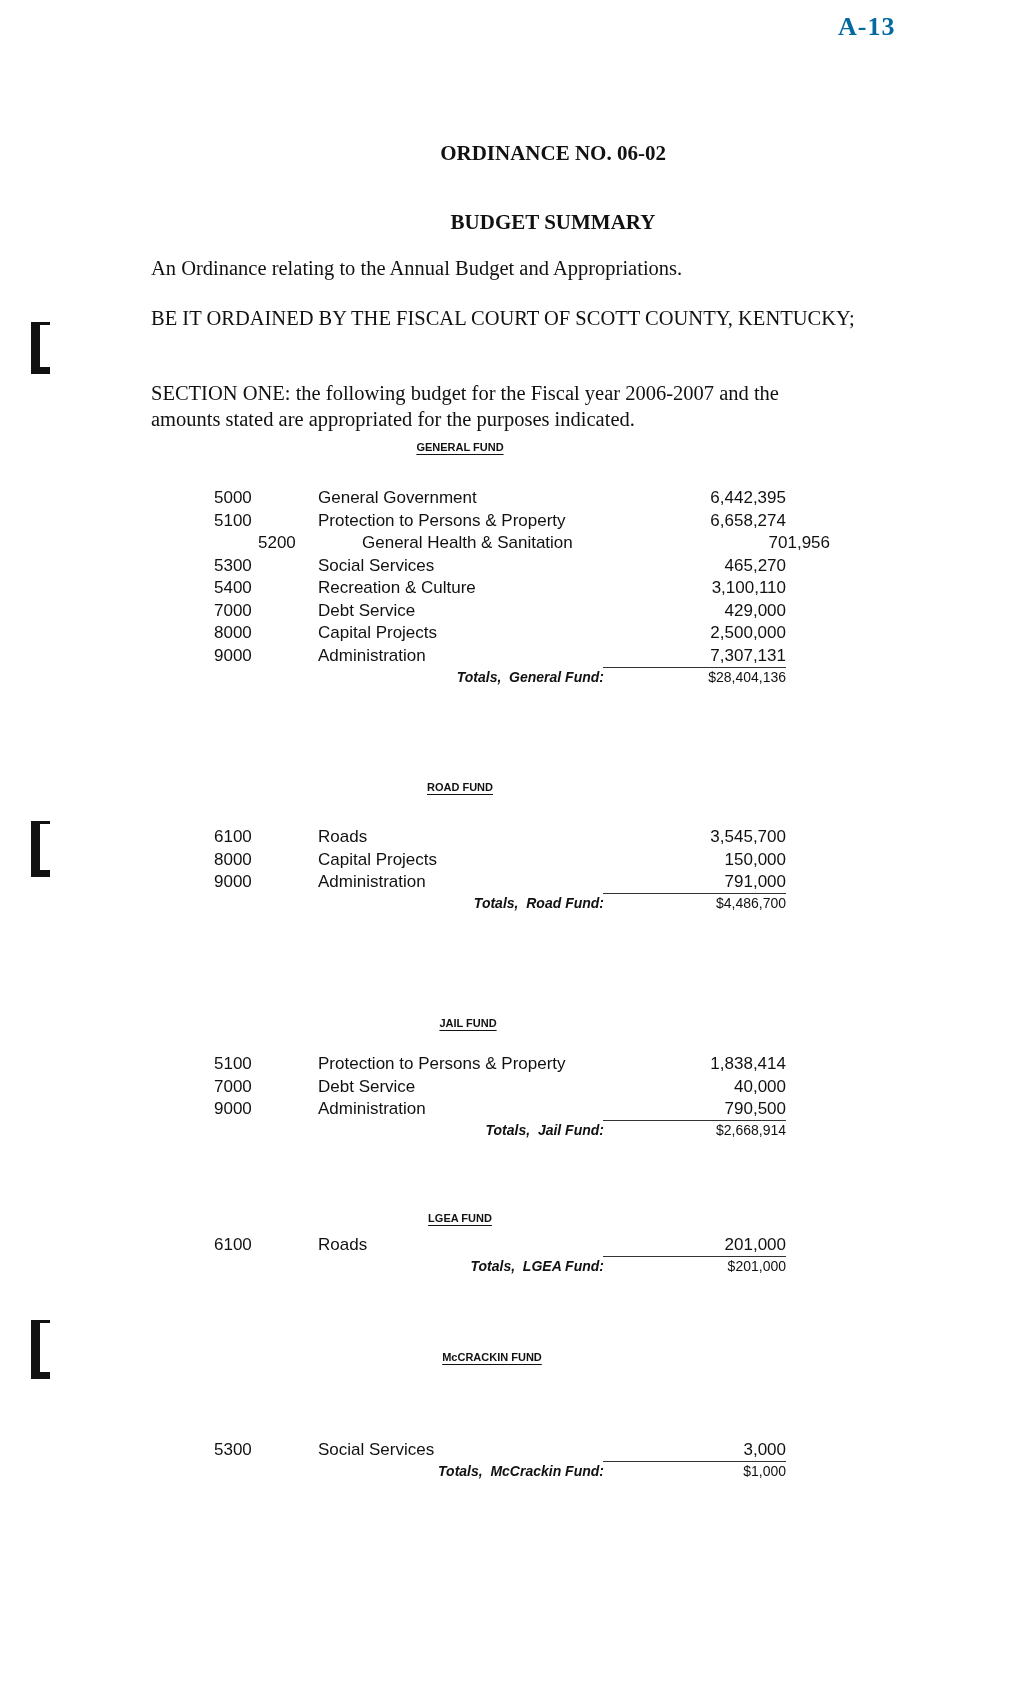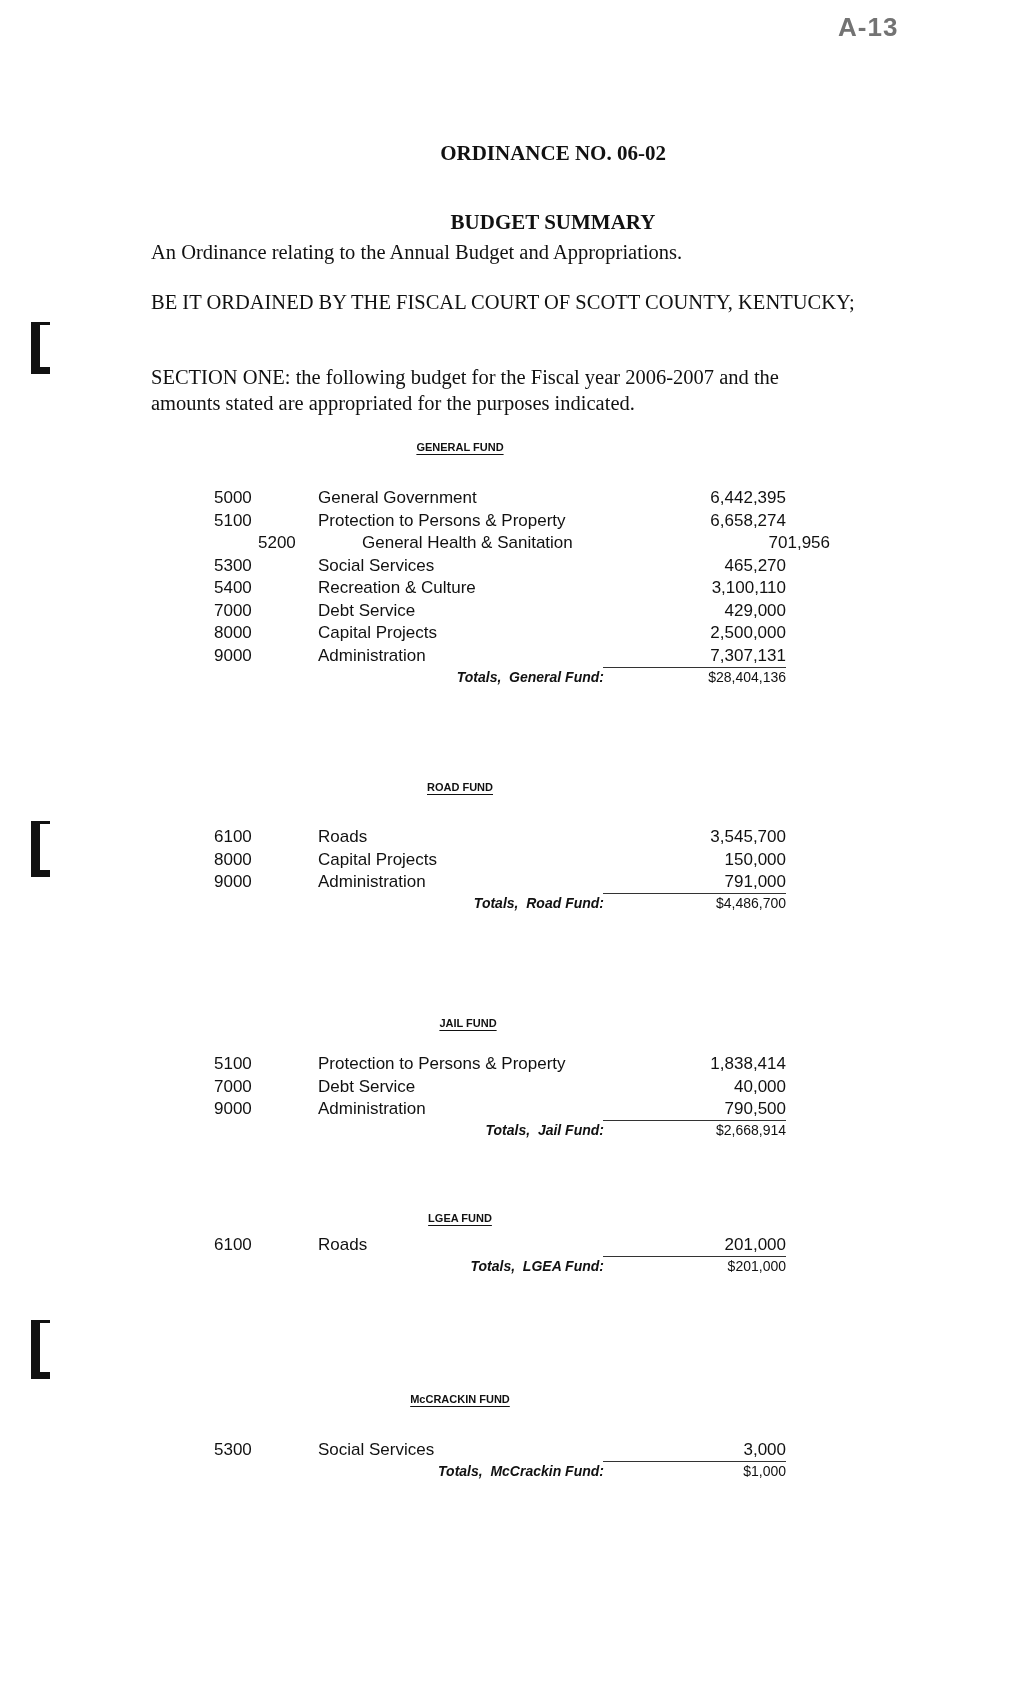--- a/index.html
+++ b/index.html
@@ -1,23 +1,23 @@
 <!DOCTYPE html>
 <html><head>
 <meta charset="utf-8">
 <style>
   html, body { margin: 0; padding: 0; background: #ffffff; }
   body { width: 1024px; height: 1681px; position: relative; overflow: hidden; color: #111; }
   .serif { font-family: "Liberation Serif", "DejaVu Serif", serif; }
   .sans { font-family: "Liberation Sans", "DejaVu Sans", sans-serif; }
 
-  .handmark { position: absolute; left: 838px; top: 12px; font-family: Liberation Sans, sans-serif; font-size: 26px; font-weight: bold; letter-spacing: 1px; color: #737373; }
+  .handmark { position: absolute; left: 838px; top: 12px; font-family: Liberation Serif, serif; font-size: 26px; font-weight: bold; letter-spacing: 1px; color: #0369a1; }
 
   .title { position: absolute; left: 0; width: 1024px; text-align: center; font-weight: bold; font-size: 21px; padding-left: 41px; }
-  .para { position: absolute; left: 151px; font-size: 20.5px; line-height: 26px; }
+  .para { position: absolute; left: 151px; font-size: 20.5px; line-height: 26px; margin-top: 16px; }
 
   .bracket { position: absolute; left: 31px; width: 10px; border-left: 9px solid #111; border-top: 3px solid #111; border-bottom: 7px solid #111; background: transparent; }
 
   .fund-heading { position: absolute; left: 0; width: 920px; text-align: center; font-weight: bold; font-size: 11px; text-decoration: underline; text-underline-offset: 3px; }
 
   .row { position: absolute; left: 0; width: 1024px; height: 22px; font-size: 17px; }
   .row .code { position: absolute; left: 214px; }
   .row .desc { position: absolute; left: 318px; }
   .row .amt { position: absolute; right: 238px; text-align: right; }
   .rule { position: absolute; left: 603px; width: 183px; border-top: 1.5px solid #333; }
@@ -149,21 +149,21 @@
       <span class="desc">Roads</span>
       <span class="amt">201,000</span>
     </div>
   <div class="rule" style="top:1256px;"></div>
   <div class="total" style="top:1258px;">
       <span class="label">Totals,  LGEA Fund:</span>
       <span class="amt">$201,000</span>
     </div>
 </div>
 
-<div class="fund-heading sans" style="top:1393px;">McCRACKIN FUND</div>
+<div class="fund-heading sans" style="top:1351px;margin-left:32px;">McCRACKIN FUND</div>
 <div class="sans">
   <div class="row" style="top:1440px;">
       <span class="code">5300</span>
       <span class="desc">Social Services</span>
       <span class="amt">3,000</span>
     </div>
   <div class="rule" style="top:1461px;"></div>
   <div class="total" style="top:1463px;">
       <span class="label">Totals,  McCrackin Fund:</span>
       <span class="amt">$1,000</span>

